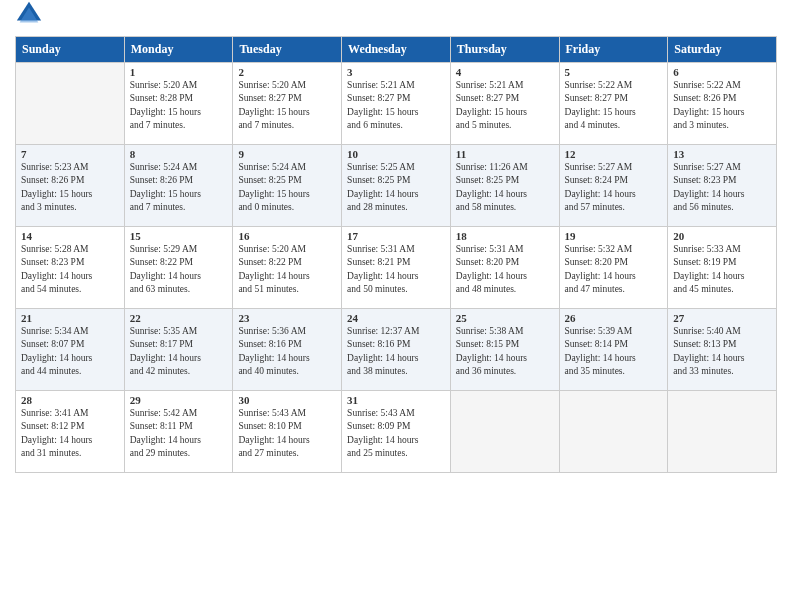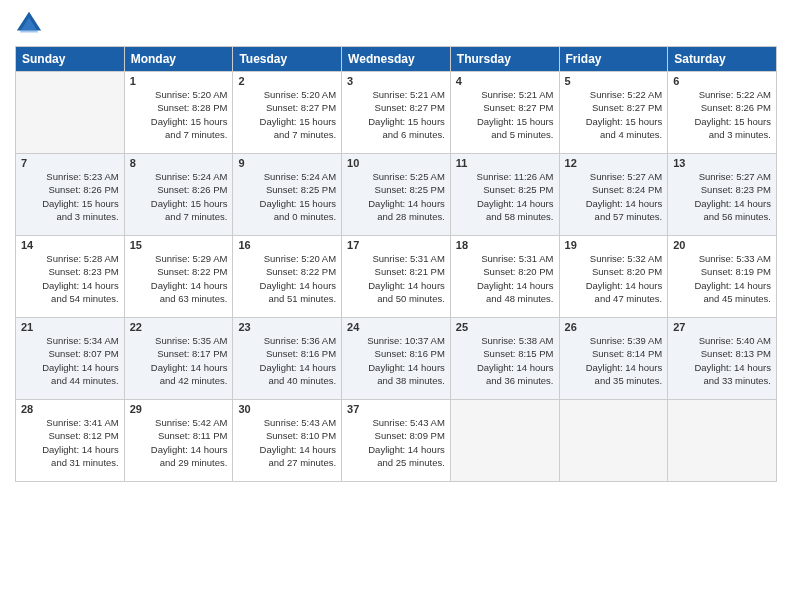--- a/index.html
+++ b/index.html
@@ -6,21 +6,22 @@
     body {
       width: 792px;
       height: 612px;
       font-family: Arial, sans-serif;
       background: #fff;
       overflow: hidden;
     }
     .container {
       width: 792px;
       height: 612px;
-      padding: 10px 15px;
+      padding: 0 15px;
+      font-family: Liberation Serif, serif;
     }
     .header {
       display: flex;
       justify-content: space-between;
       align-items: flex-start;
       margin-bottom: 8px;
     }
     .logo {
       display: flex;
       align-items: center;
@@ -85,21 +86,20 @@
       background: #f5f5f5;
     }
     .day-num {
       font-size: 11px;
       font-weight: bold;
       display: block;
       margin-bottom: 1px;
     }
     .day-info {
       line-height: 1.4;
-      text-align: right;
     }
     .alt-row td {
       background: #f0f4f9;
     }
   </style>
 </head>
 <body>
 
 <div class="container">
   <div class="header">
@@ -227,21 +227,21 @@
           <td>
             <span class="day-num">22</span>
             <div class="day-info"><span>Sunrise: 5:35 AM</span><br><span>Sunset: 8:17 PM</span><br><span>Daylight: 14 hours</span><br><span>and 42 minutes.</span></div>
           </td>
           <td>
             <span class="day-num">23</span>
             <div class="day-info"><span>Sunrise: 5:36 AM</span><br><span>Sunset: 8:16 PM</span><br><span>Daylight: 14 hours</span><br><span>and 40 minutes.</span></div>
           </td>
           <td>
             <span class="day-num">24</span>
-            <div class="day-info"><span>Sunrise: 10:37 AM</span><br><span>Sunset: 8:16 PM</span><br><span>Daylight: 14 hours</span><br><span>and 38 minutes.</span></div>
+            <div class="day-info"><span>Sunrise: 12:37 AM</span><br><span>Sunset: 8:16 PM</span><br><span>Daylight: 14 hours</span><br><span>and 38 minutes.</span></div>
           </td>
           <td>
             <span class="day-num">25</span>
             <div class="day-info"><span>Sunrise: 5:38 AM</span><br><span>Sunset: 8:15 PM</span><br><span>Daylight: 14 hours</span><br><span>and 36 minutes.</span></div>
           </td>
           <td>
             <span class="day-num">26</span>
             <div class="day-info"><span>Sunrise: 5:39 AM</span><br><span>Sunset: 8:14 PM</span><br><span>Daylight: 14 hours</span><br><span>and 35 minutes.</span></div>
           </td>
           <td>
@@ -256,21 +256,21 @@
           </td>
           <td>
             <span class="day-num">29</span>
             <div class="day-info"><span>Sunrise: 5:42 AM</span><br><span>Sunset: 8:11 PM</span><br><span>Daylight: 14 hours</span><br><span>and 29 minutes.</span></div>
           </td>
           <td>
             <span class="day-num">30</span>
             <div class="day-info"><span>Sunrise: 5:43 AM</span><br><span>Sunset: 8:10 PM</span><br><span>Daylight: 14 hours</span><br><span>and 27 minutes.</span></div>
           </td>
           <td>
-            <span class="day-num">37</span>
+            <span class="day-num">31</span>
             <div class="day-info"><span>Sunrise: 5:43 AM</span><br><span>Sunset: 8:09 PM</span><br><span>Daylight: 14 hours</span><br><span>and 25 minutes.</span></div>
           </td>
           <td class="empty"></td>
           <td class="empty"></td>
           <td class="empty"></td>
         </tr>
       </tbody>
   </table>
 </div>
 

